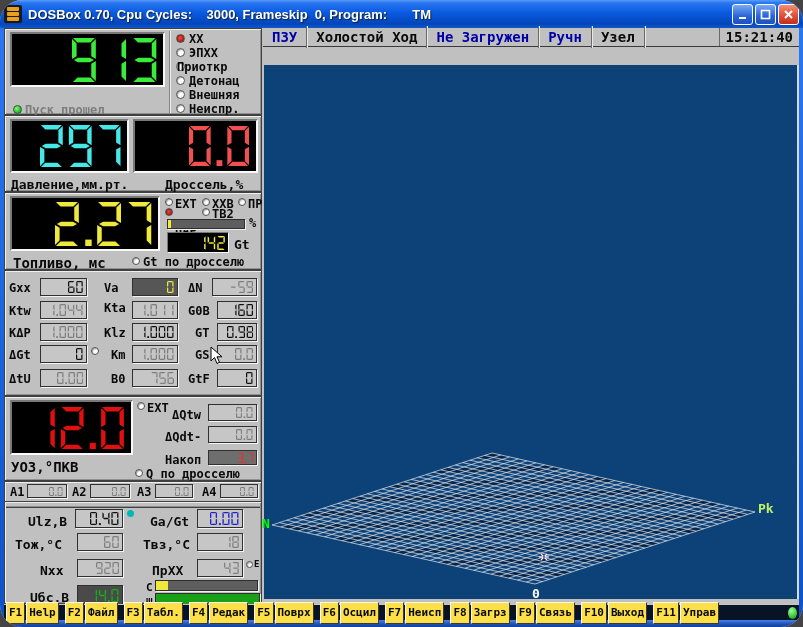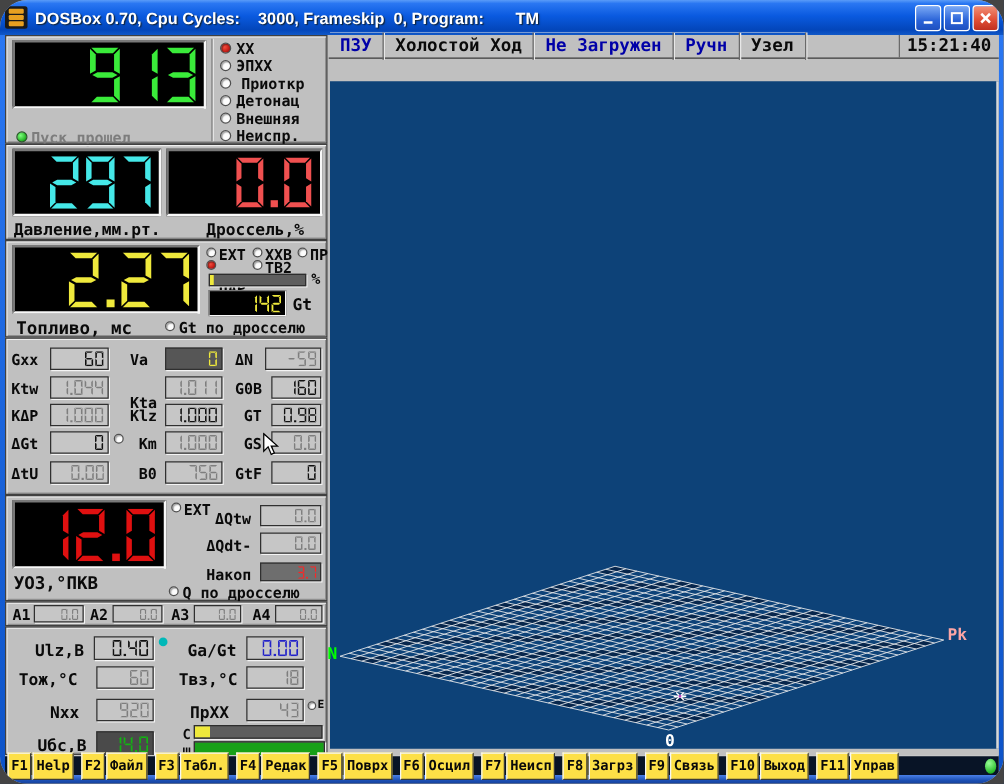--- a/index.html
+++ b/index.html
@@ -483,21 +483,21 @@
             <line x1="8" y1="460" x2="271" y2="519"></line>
           </g>
           <g stroke="#ffffff" stroke-width="1.1">
             <line x1="275" y1="492" x2="285" y2="492"></line>
             <line x1="277" y1="489" x2="283" y2="495"></line>
             <line x1="283" y1="489" x2="277" y2="495"></line>
           </g>
           <rect x="279" y="491" width="2" height="2" fill="#c040c0"></rect>
         </svg>
       <span class="plotlabel" style="left:-2px;top:451px;color:#00ff00;">N</span>
-      <span class="plotlabel" style="left:494px;top:436px;color:#fca5a5;">Pk</span>
+      <span class="plotlabel" style="left:494px;top:436px;color:#bef264;">Pk</span>
       <span class="plotlabel" style="left:268px;top:521px;color:#ffffff;">0</span>
     </div>
 
     <div class="sect" style="top:0;height:87px;">
       <div class="lcdbox" style="left:5px;top:3px;width:155px;height:55px;">
         <span class="seg">
             <svg width="85.25" height="44" viewBox="0 0 186 96" preserveAspectRatio="none" fill="#3aeb3a">
               <polygon transform="translate(0,0)" points="2,0 50,0 40,10 12,10"></polygon>
               <polygon transform="translate(0,0)" points="52,2 52,46 42,40 42,12"></polygon>
               <polygon transform="translate(0,0)" points="52,50 52,94 42,84 42,56"></polygon>
@@ -515,21 +515,21 @@
           </span>
       </div>
       <span class="led" style="left:8px;top:76px;"></span>
       <span class="lbl-s dimtxt" style="left:20px;top:74px;">Пуск прошел</span>
       <div class="vline" style="left:164px;top:2px;height:82px;"></div>
       <span class="rad sel" style="left:171px;top:5px;"></span>
       <span class="lbl-s" style="left:184px;top:3px;">XX</span>
       <span class="rad" style="left:171px;top:19px;"></span>
       <span class="lbl-s" style="left:184px;top:17px;">ЭПХХ</span>
       <span class="rad" style="left:171px;top:33px;"></span>
-      <span class="lbl-s" style="left:188px;top:31px;text-align:right;">Приоткр</span>
+      <span class="lbl-s" style="left:172px;top:31px;text-align:right;">Приоткр</span>
       <span class="rad" style="left:171px;top:47px;"></span>
       <span class="lbl-s" style="left:184px;top:45px;">Детонац</span>
       <span class="rad" style="left:171px;top:61px;"></span>
       <span class="lbl-s" style="left:184px;top:59px;">Внешняя</span>
       <span class="rad" style="left:171px;top:75px;"></span>
       <span class="lbl-s" style="left:184px;top:73px;">Неиспр.</span>
     </div>
 
     <div class="sect" style="top:87px;height:77px;">
       <div class="lcdbox" style="left:5px;top:3px;width:119px;height:54px;">
@@ -704,21 +704,21 @@
               <polygon transform="translate(158,0)" points="52,50 52,94 42,84 42,56"></polygon>
               <polygon transform="translate(158,0)" points="0,2 10,12 10,40 0,46"></polygon>
               <polygon transform="translate(158,0)" points="4,48 13,43 39,43 48,48 39,53 13,53"></polygon>
               <polygon transform="translate(224,0)" points="52,2 52,46 42,40 42,12"></polygon>
               <polygon transform="translate(224,0)" points="52,50 52,94 42,84 42,56"></polygon>
               <polygon transform="translate(224,0)" points="0,2 10,12 10,40 0,46"></polygon>
               <polygon transform="translate(224,0)" points="4,48 13,43 39,43 48,48 39,53 13,53"></polygon>
             </svg>
           </span>
         </div>
-      <span class="lbl-s" style="left:99px;top:44px;">Kta</span>
+      <span class="lbl-s" style="left:99px;top:30px;">Kta</span>
       <div class="fld" style="left:127px;top:30px;width:46px;">
           <span class="seg">
             <svg width="34.75" height="12" viewBox="0 0 278 96" preserveAspectRatio="none" fill="#7e7e7e">
               <polygon transform="translate(0,0)" points="52,2 52,46 42,40 42,12"></polygon>
               <polygon transform="translate(0,0)" points="52,50 52,94 42,84 42,56"></polygon>
               <rect x="66" y="82" width="14" height="14"></rect>
               <polygon transform="translate(92,0)" points="2,0 50,0 40,10 12,10"></polygon>
               <polygon transform="translate(92,0)" points="52,2 52,46 42,40 42,12"></polygon>
               <polygon transform="translate(92,0)" points="52,50 52,94 42,84 42,56"></polygon>
               <polygon transform="translate(92,0)" points="2,96 50,96 40,86 12,86"></polygon>
@@ -1039,21 +1039,21 @@
               <polygon transform="translate(92,0)" points="2,0 50,0 40,10 12,10"></polygon>
               <polygon transform="translate(92,0)" points="52,2 52,46 42,40 42,12"></polygon>
               <polygon transform="translate(92,0)" points="52,50 52,94 42,84 42,56"></polygon>
             </svg>
           </span>
         </div>
       <span class="rad" style="left:130px;top:72px;width:8px;height:8px;"></span>
       <span class="lbl-s" style="left:141px;top:70px;">Q по дросселю</span>
     </div>
 
-    <div class="sect" style="top:453px;height:20px;">
+    <div class="sect" style="top:453px;height:27px;">
       <span class="lbl-s" style="left:5px;top:3px;">A1</span>
       <div class="fld" style="left:22px;top:2px;width:40px;height:14px;">
           <span class="seg">
             <svg width="13.6875" height="9" viewBox="0 0 146 96" preserveAspectRatio="none" fill="#7e7e7e">
               <polygon transform="translate(0,0)" points="2,0 50,0 40,10 12,10"></polygon>
               <polygon transform="translate(0,0)" points="52,2 52,46 42,40 42,12"></polygon>
               <polygon transform="translate(0,0)" points="52,50 52,94 42,84 42,56"></polygon>
               <polygon transform="translate(0,0)" points="2,96 50,96 40,86 12,86"></polygon>
               <polygon transform="translate(0,0)" points="0,50 10,56 10,84 0,94"></polygon>
               <polygon transform="translate(0,0)" points="0,2 10,12 10,40 0,46"></polygon>

